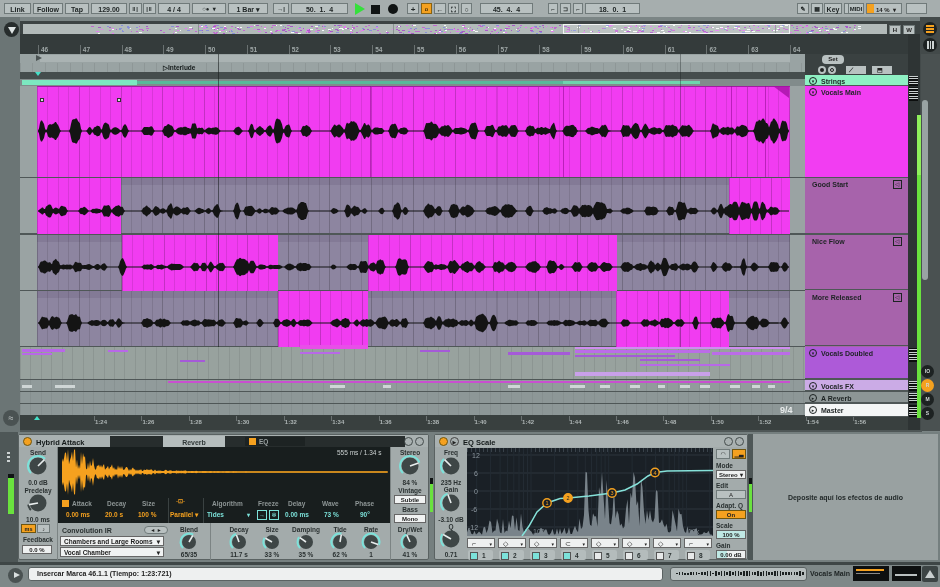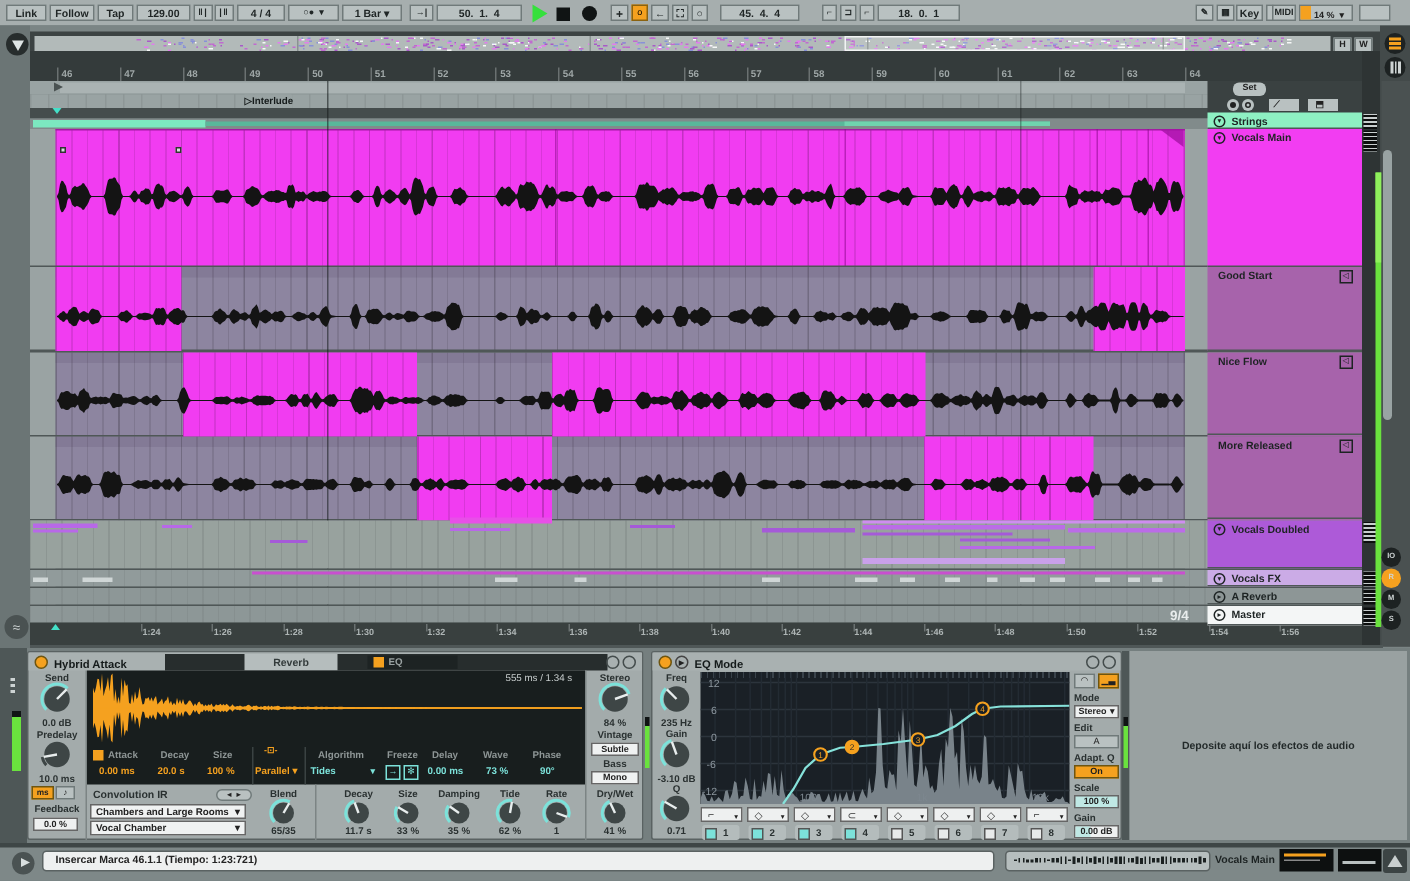--- a/index.html
+++ b/index.html
@@ -1046,21 +1046,21 @@
     <div style="position:absolute;left:391px;top:488px;width:38px;text-align:center;font-size:6.5px;color:#2a3131;font-weight:bold;white-space:nowrap;line-height:1;">Vintage</div>
     <div style="position:absolute;left:394px;top:495px;width:32px;height:9px;background:#f0f2f2;border:1px solid #666;box-sizing:border-box;font-size:6px;font-weight:bold;text-align:center;line-height:8px;color:#222">Subtle</div>
     <div style="position:absolute;left:391px;top:507px;width:38px;text-align:center;font-size:6.5px;color:#2a3131;font-weight:bold;white-space:nowrap;line-height:1;">Bass</div>
     <div style="position:absolute;left:394px;top:514px;width:32px;height:9px;background:#f0f2f2;border:1px solid #666;box-sizing:border-box;font-size:6px;font-weight:bold;text-align:center;line-height:8px;color:#222">Mono</div>
     <div style="position:absolute;left:391px;top:527px;width:38px;text-align:center;font-size:6.5px;color:#2a3131;font-weight:bold;white-space:nowrap;line-height:1;">Dry/Wet</div>
     <div style="position:absolute;left:391px;top:552px;width:38px;text-align:center;font-size:6.5px;color:#2a3131;font-weight:bold;white-space:nowrap;line-height:1;">41 %</div>
     <div style="position:absolute;left:434px;top:434px;width:314px;height:126px;background:#a3abab;border:1px solid #5a6262;box-sizing:border-box;border-radius:2px"></div>
     <div style="position:absolute;left:435px;top:435px;width:312px;height:12px;background:#a9b1b1"></div>
     <div style="position:absolute;left:439px;top:437px;width:9px;height:9px;background:#f5a11f;border:1px solid #6e5510;border-radius:50%;box-sizing:border-box"></div>
     <div style="position:absolute;left:450px;top:437px;width:9px;height:9px;border:1px solid #444;border-radius:50%;box-sizing:border-box;font-size:5px;line-height:8px;text-align:center;color:#222">▶</div>
-    <div style="position:absolute;left:463px;top:439px;font-size:7.5px;color:#141a1a;font-weight:bold;white-space:nowrap;line-height:1;">EQ Mode</div>
+    <div style="position:absolute;left:463px;top:439px;font-size:7.5px;color:#141a1a;font-weight:bold;white-space:nowrap;line-height:1;">EQ Scale</div>
     <div style="position:absolute;left:724px;top:437px;width:9px;height:9px;border:1.2px solid #444c4c;border-radius:50%;box-sizing:border-box"></div>
     <div style="position:absolute;left:735px;top:437px;width:9px;height:9px;border:1.2px solid #444c4c;border-radius:50%;box-sizing:border-box"></div>
     <div style="position:absolute;left:437px;top:450px;width:28px;text-align:center;font-size:6.5px;color:#2a3131;font-weight:bold;white-space:nowrap;line-height:1;">Freq</div>
     <div style="position:absolute;left:437px;top:480px;width:28px;text-align:center;font-size:6.5px;color:#2a3131;font-weight:bold;white-space:nowrap;line-height:1;">235 Hz</div>
     <div style="position:absolute;left:437px;top:487px;width:28px;text-align:center;font-size:6.5px;color:#2a3131;font-weight:bold;white-space:nowrap;line-height:1;">Gain</div>
     <div style="position:absolute;left:434px;top:517px;width:34px;text-align:center;font-size:6.5px;color:#2a3131;font-weight:bold;white-space:nowrap;line-height:1;">-3.10 dB</div>
     <div style="position:absolute;left:437px;top:524px;width:28px;text-align:center;font-size:6.5px;color:#2a3131;font-weight:bold;white-space:nowrap;line-height:1;">Q</div>
     <div style="position:absolute;left:437px;top:552px;width:28px;text-align:center;font-size:6.5px;color:#2a3131;font-weight:bold;white-space:nowrap;line-height:1;">0.71</div>
     <div style="position:absolute;left:467px;top:448px;width:246px;height:88px;background:#1a2026"></div>
     <div style="position:absolute;left:467px;top:448px;width:246px;height:4px;background-image:repeating-linear-gradient(90deg,#39424a 0 1px,transparent 1px 4px)"></div>

